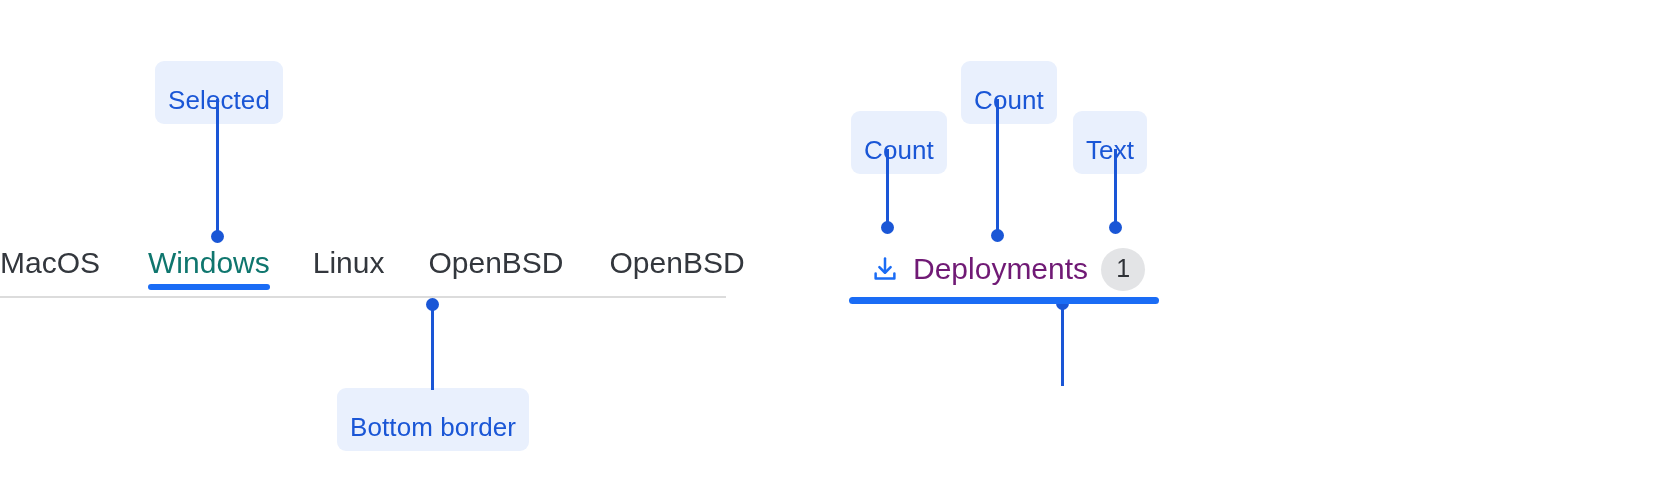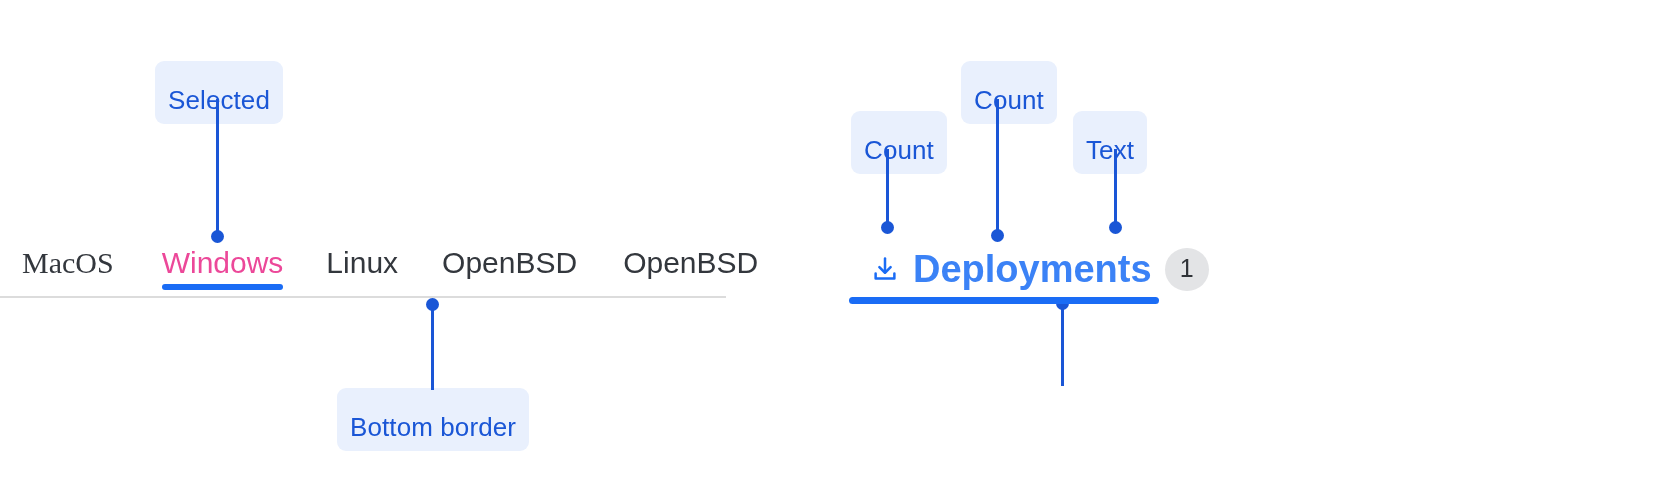--- a/index.html
+++ b/index.html
@@ -64,21 +64,21 @@
   }
   .tab {
     position: relative;
     font-size: 30px;
     line-height: 1;
     color: #33373d;
     padding: 2px 0 0 0;
     white-space: nowrap;
   }
   .tab.is-selected {
-    color: #ec4899;
+    color: #0f766e;
   }
   .tab-underline {
     position: absolute;
     left: 0;
     right: 0;
     bottom: -12px;
     height: 6px;
     background: #1a6cf5;
     border-radius: 3px;
   }
@@ -99,25 +99,24 @@
     padding-left: 21px;
     box-sizing: border-box;
   }
   .dl-icon {
     width: 30px;
     height: 30px;
     display: block;
     flex: 0 0 auto;
   }
   .rich-tab-label {
-    font-size: 38px;
-    line-height: 1;
-    color: #3b82f6;
+    font-size: 30px;
+    line-height: 1;
+    color: #701a75;
     white-space: nowrap;
-    font-weight: bold;
   }
   .count-pill {
     background: #e3e4e6;
     color: #2f3237;
     border-radius: 999px;
     font-size: 25px;
     line-height: 1;
     padding: 8px 15px 10px 15px;
     min-width: 14px;
     text-align: center;
@@ -141,21 +140,21 @@
   <div class="leader" style="left:216px; top:99px; height:136px;"></div>
   <div class="leader-dot" style="left:211px; top:230px;"></div>
 
   <div class="callout" style="left:337px; top:388px;">Bottom border</div>
   <div class="leader" style="left:431px; top:308px; height:82px;"></div>
   <div class="leader-dot" style="left:426px; top:298px;"></div>
 
   <div class="tabbar">
     <div class="tabbar-inner">
 
-      <div class="tab" style="margin-left:22px;font-family:Liberation Serif, serif;">
+      <div class="tab" style="">
         <span>MacOS</span>
       </div>
 
       <div class="tab is-selected" style="margin-left:48px;">
         <span>Windows</span>
         <span class="tab-underline"></span>
       </div>
 
       <div class="tab" style="margin-left:43px;text-align:right;">
         <span>Linux</span>

